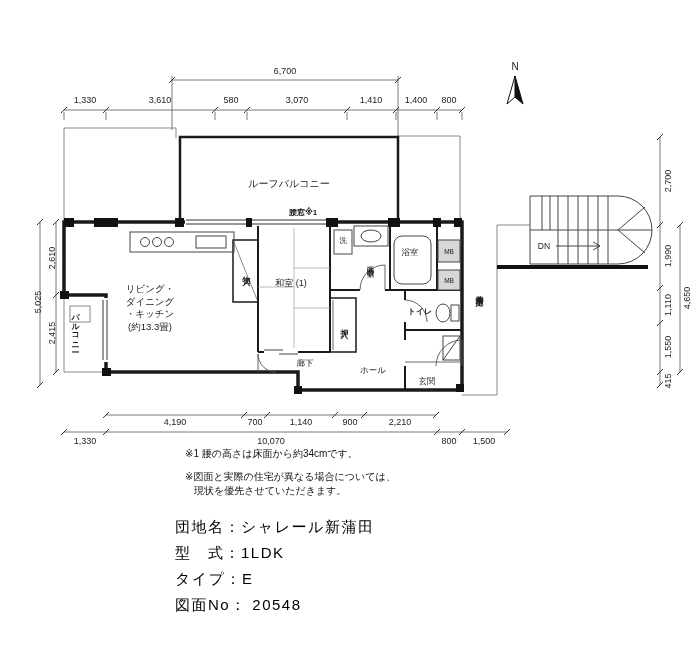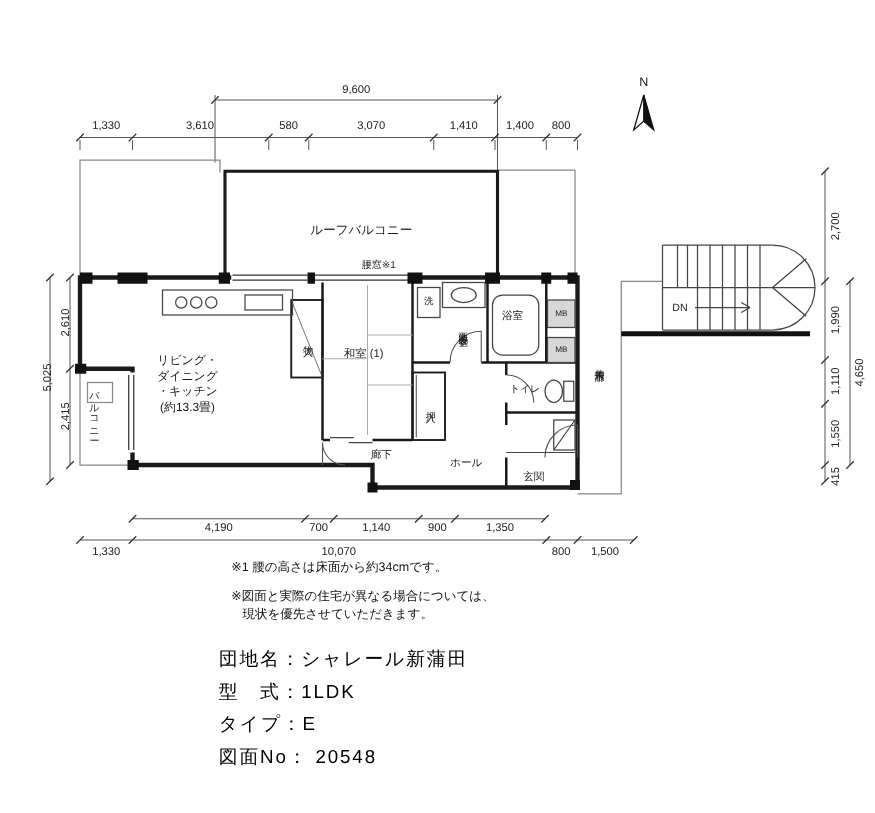--- a/index.html
+++ b/index.html
@@ -6,21 +6,21 @@
   .page{
     position:relative;width:700px;height:650px;background:#ffffff;overflow:hidden;
     font-family:"Liberation Sans","DejaVu Sans",sans-serif;color:#1a1a1a;
   }
   .page svg{position:absolute;left:0;top:0;}
   .lbl{position:absolute;transform:translate(-50%,-50%);white-space:nowrap;color:#1a1a1a;}
   .dim{font-size:9px;color:#222;}
   .rot{transform:translate(-50%,-50%) rotate(-90deg);}
   .vert{writing-mode:vertical-rl;text-orientation:upright;letter-spacing:1px;}
   .room{font-size:9px;}
-  .small{font-size:8px;}
+  .small{font-size:8px;font-weight:bold;}
   .tiny{font-size:6.5px;}
   .ldk-block{position:absolute;transform:translate(-50%,-50%);text-align:center;font-size:9.5px;line-height:12.5px;}
   .note{position:absolute;transform:translateY(-50%);font-size:10px;color:#111;}
   .title-line{position:absolute;font-size:15px;letter-spacing:1.5px;color:#000;}
 </style>
 </head>
 <body>
 
 <div class="page">
 
@@ -156,21 +156,21 @@
     </g>
 
     <g>
       <polygon points="515,76 523,104 515,97" fill="#111" stroke="#111" stroke-width="1"></polygon>
       <polygon points="515,76 507,104 515,97" fill="#ffffff" stroke="#111" stroke-width="1"></polygon>
     </g>
   </svg>
 
   <div class="lbl" style="left:515px;top:66px;font-size:10px;">N</div>
 
-  <div class="lbl dim" style="left:285px;top:71px;">9,600</div>
+  <div class="lbl dim" style="left:285px;top:71px;">6,700</div>
   <div class="lbl dim" style="left:85px;top:100px;">1,330</div>
   <div class="lbl dim" style="left:160px;top:100px;">3,610</div>
   <div class="lbl dim" style="left:231px;top:100px;">580</div>
   <div class="lbl dim" style="left:297px;top:100px;">3,070</div>
   <div class="lbl dim" style="left:371px;top:100px;">1,410</div>
   <div class="lbl dim" style="left:416px;top:100px;">1,400</div>
   <div class="lbl dim" style="left:449px;top:100px;">800</div>
 
   <div class="lbl dim rot" style="left:38px;top:302px;">5,025</div>
   <div class="lbl dim rot" style="left:52px;top:258px;">2,610</div>
@@ -180,21 +180,21 @@
   <div class="lbl dim rot" style="left:668px;top:256px;">1,990</div>
   <div class="lbl dim rot" style="left:668px;top:305px;">1,110</div>
   <div class="lbl dim rot" style="left:668px;top:347px;">1,550</div>
   <div class="lbl dim rot" style="left:668px;top:381px;">415</div>
   <div class="lbl dim rot" style="left:687px;top:298px;">4,650</div>
 
   <div class="lbl dim" style="left:175px;top:422px;">4,190</div>
   <div class="lbl dim" style="left:255px;top:422px;">700</div>
   <div class="lbl dim" style="left:301px;top:422px;">1,140</div>
   <div class="lbl dim" style="left:350px;top:422px;">900</div>
-  <div class="lbl dim" style="left:400px;top:422px;">1,350</div>
+  <div class="lbl dim" style="left:400px;top:422px;">2,210</div>
   <div class="lbl dim" style="left:85px;top:441px;">1,330</div>
   <div class="lbl dim" style="left:271px;top:441px;">10,070</div>
   <div class="lbl dim" style="left:449px;top:441px;">800</div>
   <div class="lbl dim" style="left:484px;top:441px;">1,500</div>
 
   <div class="lbl" style="left:289px;top:184px;font-size:10px;">ルーフバルコニー</div>
   <div class="lbl small" style="left:303px;top:212px;">腰窓※1</div>
 
   <div class="ldk-block" style="left:150px;top:308px;">
     <div>リビング・</div>

